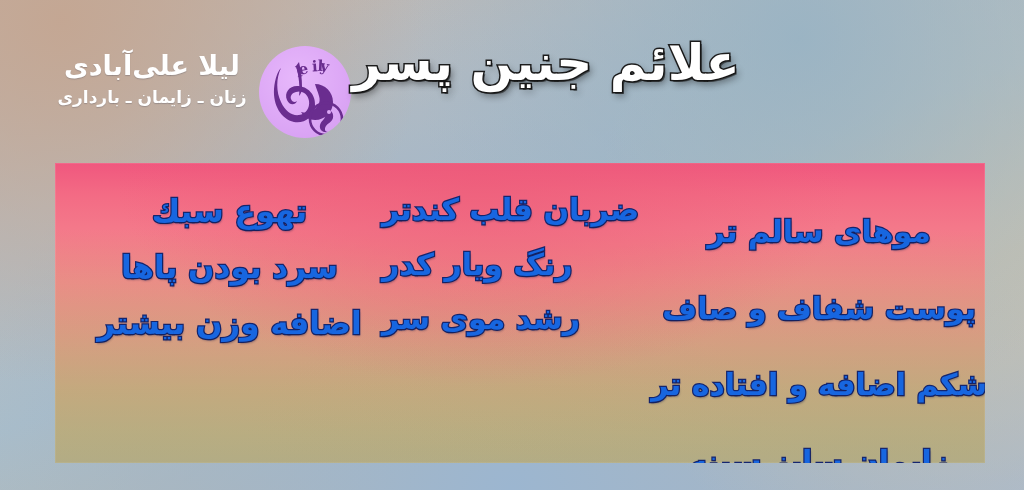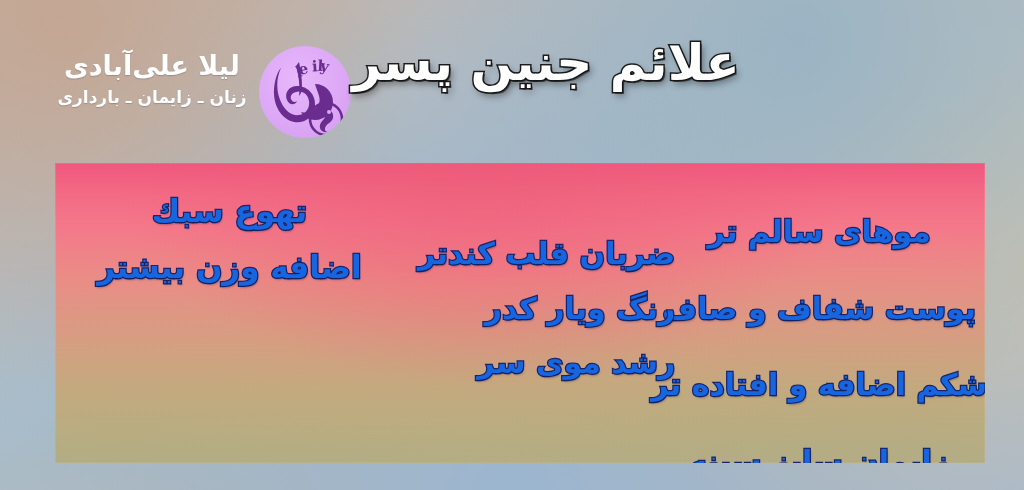--- a/index.html
+++ b/index.html
@@ -126,21 +126,21 @@
   }
   .column {
     display: flex;
     flex-direction: column;
     justify-content: flex-start;
     gap: 8px;
     flex: 1 1 0;
     min-width: 0;
   }
   .column.col-right { flex: 1.06 1 0; align-items: center; }
-  .column.col-mid   { flex: 1.02 1 0; align-items: flex-start; margin-top: 44px; }
+  .column.col-mid   { flex: 1.02 1 0; align-items: flex-end; }
   .column.col-left  { flex: 1.00 1 0; align-items: center; }
 
   .sign-item {
     color: #1766e0;
     font-size: 31px;
     font-weight: bold;
     line-height: 1.55;
     white-space: nowrap;
     letter-spacing: -0.5px;
     -webkit-text-stroke: 2.4px #15256e;
@@ -214,19 +214,20 @@
       </div>
 
       <div class="column col-mid">
         <div class="sign-item">ضربان قلب کندتر</div>
         <div class="sign-item">رنگ ویار کدر</div>
         <div class="sign-item">رشد موی سر</div>
       </div>
 
       <div class="column col-right">
         <div class="sign-item">تهوع سبك</div>
+        <div class="sign-item">سرد بودن پاها</div>
         <div class="sign-item">اضافه وزن بیشتر</div>
       </div>
 
     </div>
   </div>
 
 </div>
 
 </body></html>

